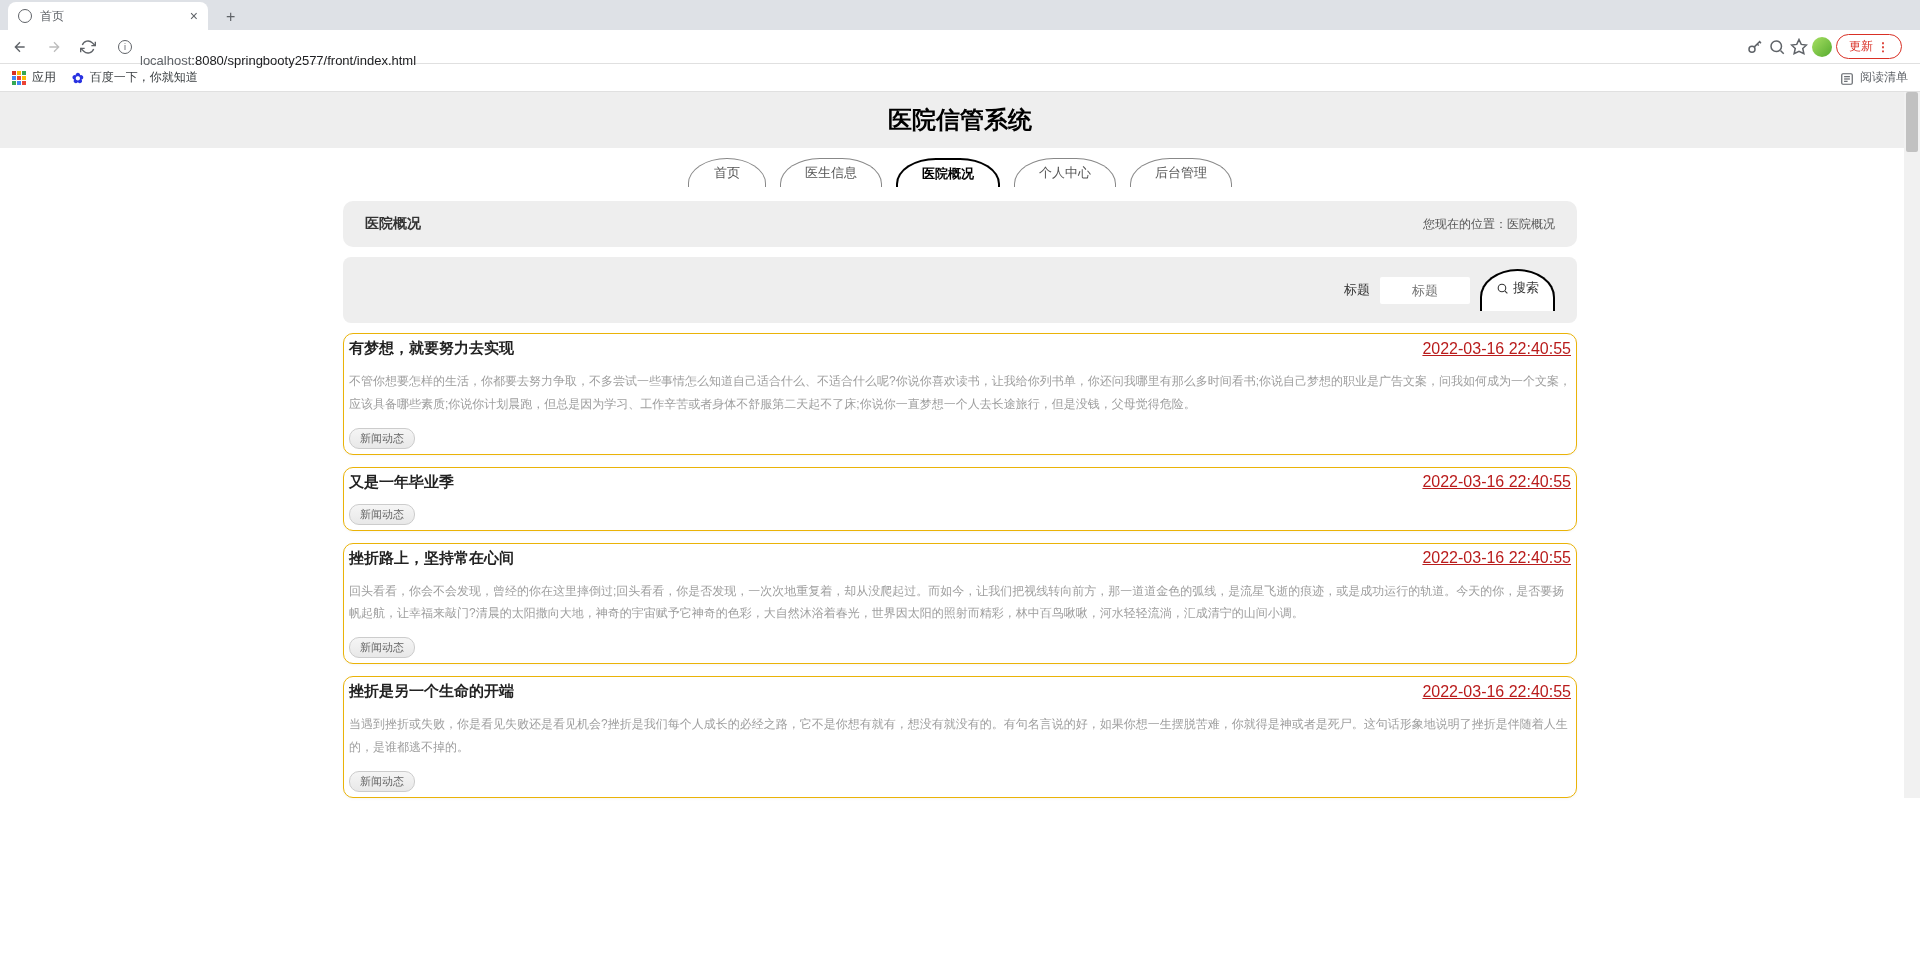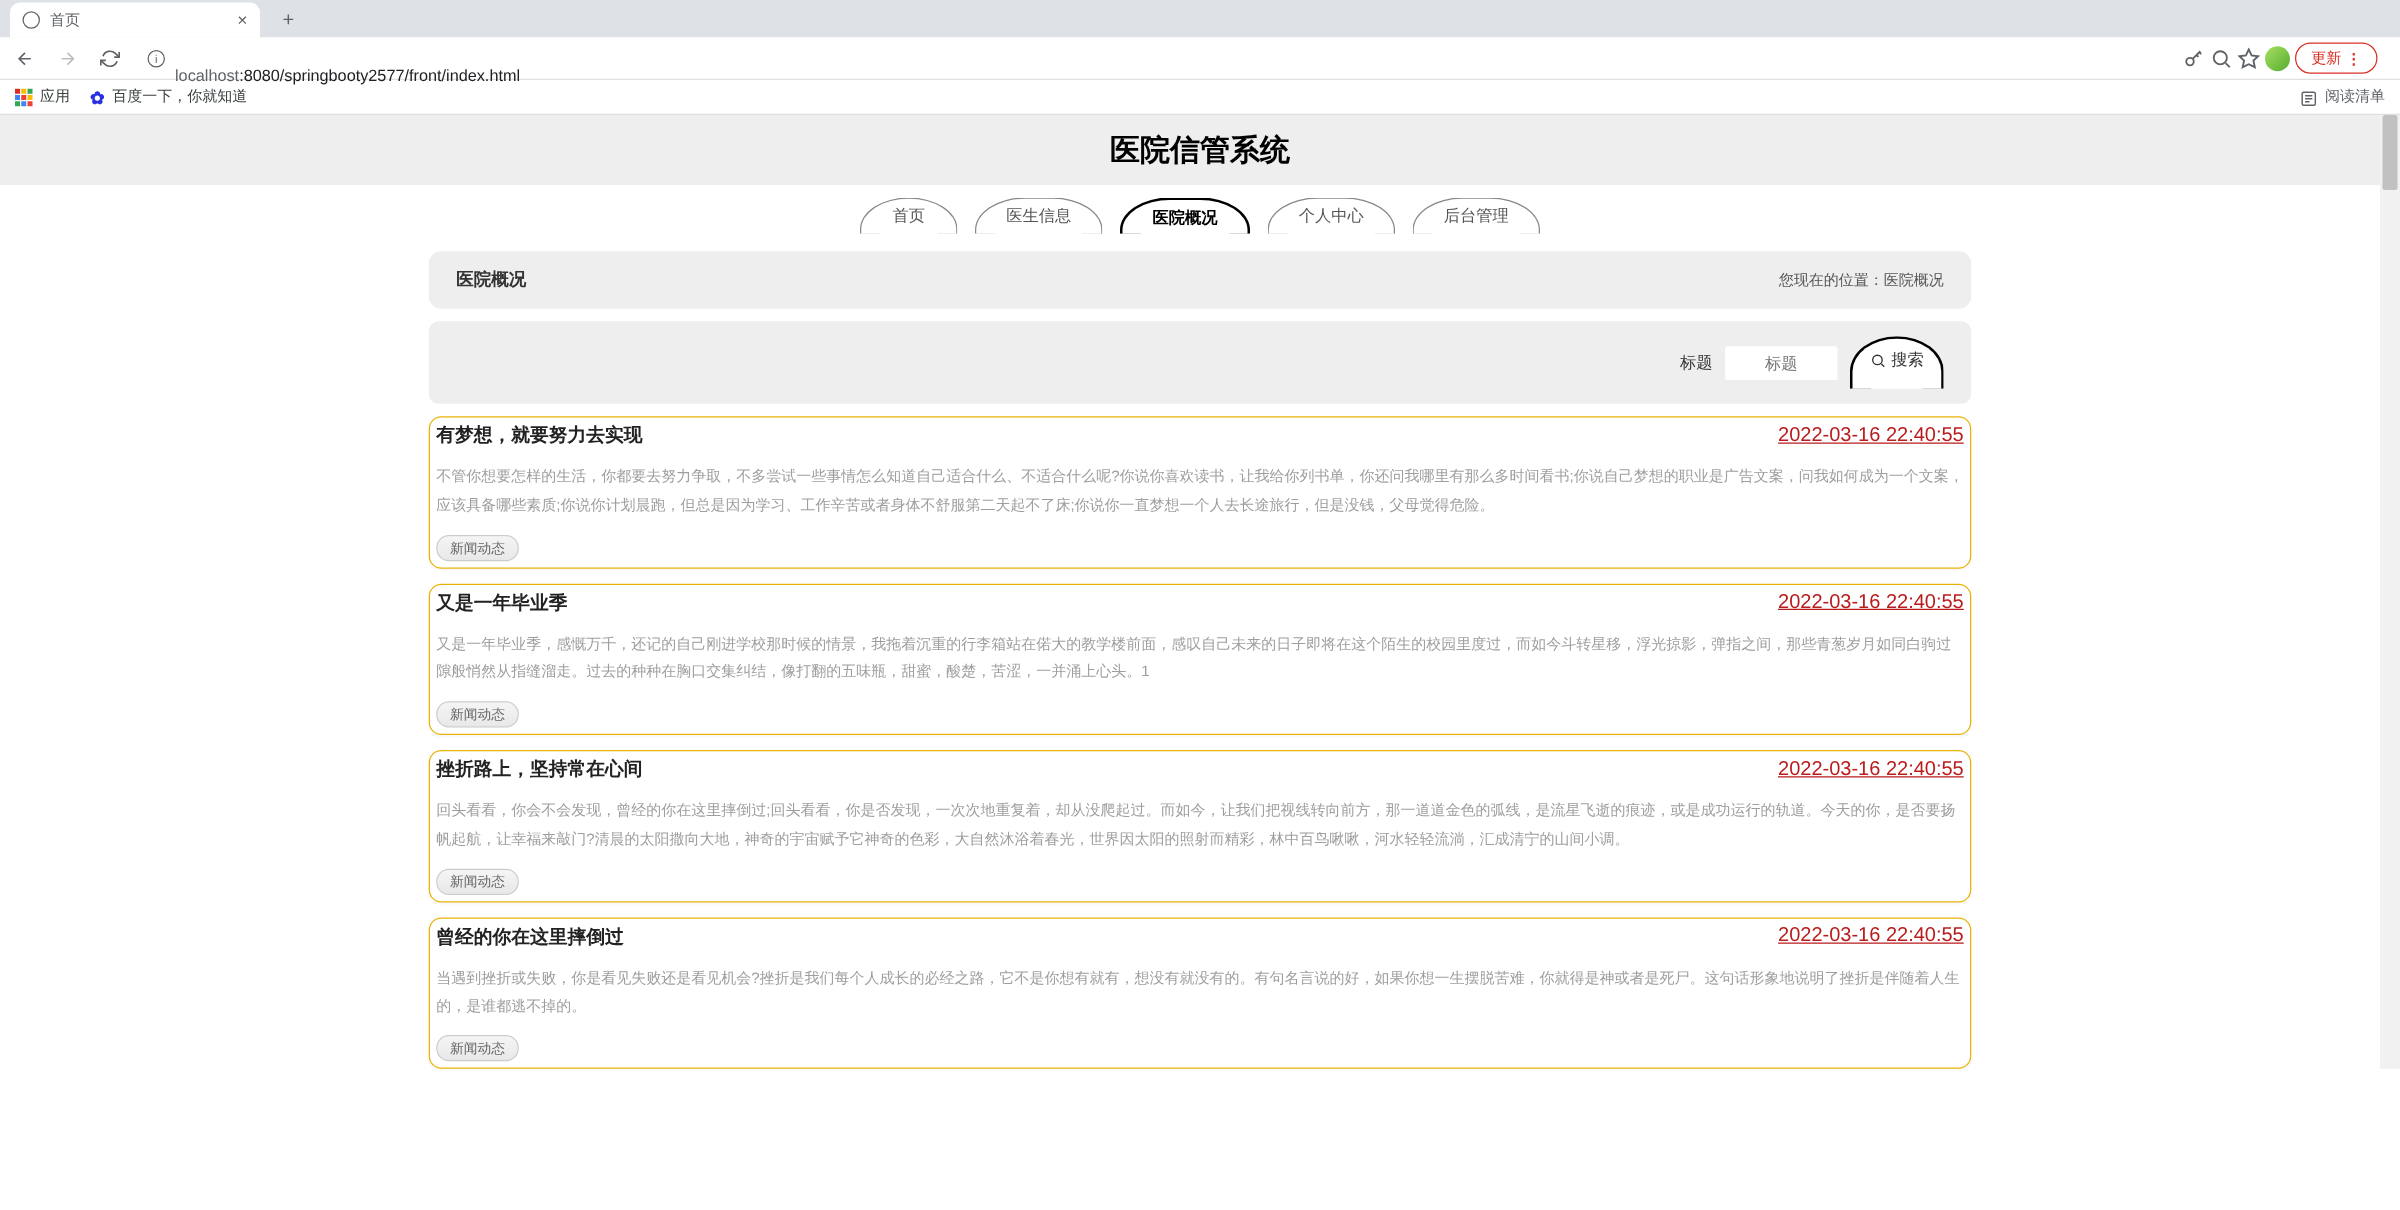--- a/index.html
+++ b/index.html
@@ -183,27 +183,27 @@
     </div>
 
     <div id="articles">
         <div class="article-card"><div class="art-head">
             <div class="art-title">有梦想，就要努力去实现</div>
             <div class="art-time">2022-03-16 22:40:55</div>
           </div><div class="art-summary">不管你想要怎样的生活，你都要去努力争取，不多尝试一些事情怎么知道自己适合什么、不适合什么呢?你说你喜欢读书，让我给你列书单，你还问我哪里有那么多时间看书;你说自己梦想的职业是广告文案，问我如何成为一个文案，应该具备哪些素质;你说你计划晨跑，但总是因为学习、工作辛苦或者身体不舒服第二天起不了床;你说你一直梦想一个人去长途旅行，但是没钱，父母觉得危险。</div><span class="art-tag">新闻动态</span></div>
         <div class="article-card"><div class="art-head">
             <div class="art-title">又是一年毕业季</div>
             <div class="art-time">2022-03-16 22:40:55</div>
-          </div><div class="art-summary">又是一年毕业季，感慨万千，还记的自己刚进学校那时候的情景，我拖着沉重的行李箱站在偌大的教学楼前面，感叹自己未来的日子即将在这个陌生的校园里度过，而如今斗转星移，浮光掠影，弹指之间，那些青葱岁月如同白驹过隙般悄然从指缝溜走。过去的种种在胸口交集纠结，像打翻的五味瓶，甜蜜，酸楚，苦涩，一并涌上心头。1</div><span class="art-tag">新闻动态</span></div>
+          </div><span class="art-tag">新闻动态</span></div>
         <div class="article-card"><div class="art-head">
             <div class="art-title">挫折路上，坚持常在心间</div>
             <div class="art-time">2022-03-16 22:40:55</div>
           </div><div class="art-summary">回头看看，你会不会发现，曾经的你在这里摔倒过;回头看看，你是否发现，一次次地重复着，却从没爬起过。而如今，让我们把视线转向前方，那一道道金色的弧线，是流星飞逝的痕迹，或是成功运行的轨道。今天的你，是否要扬帆起航，让幸福来敲门?清晨的太阳撒向大地，神奇的宇宙赋予它神奇的色彩，大自然沐浴着春光，世界因太阳的照射而精彩，林中百鸟啾啾，河水轻轻流淌，汇成清宁的山间小调。</div><span class="art-tag">新闻动态</span></div>
         <div class="article-card"><div class="art-head">
-            <div class="art-title">曾经的你在这里摔倒过</div>
+            <div class="art-title">挫折是另一个生命的开端</div>
             <div class="art-time">2022-03-16 22:40:55</div>
           </div><div class="art-summary">当遇到挫折或失败，你是看见失败还是看见机会?挫折是我们每个人成长的必经之路，它不是你想有就有，想没有就没有的。有句名言说的好，如果你想一生摆脱苦难，你就得是神或者是死尸。这句话形象地说明了挫折是伴随着人生的，是谁都逃不掉的。</div><span class="art-tag">新闻动态</span></div>
       </div>
   </div>
 
   <div class="scrollbar-track">
     <div class="scrollbar-thumb"></div>
   </div>
 </div>
 

